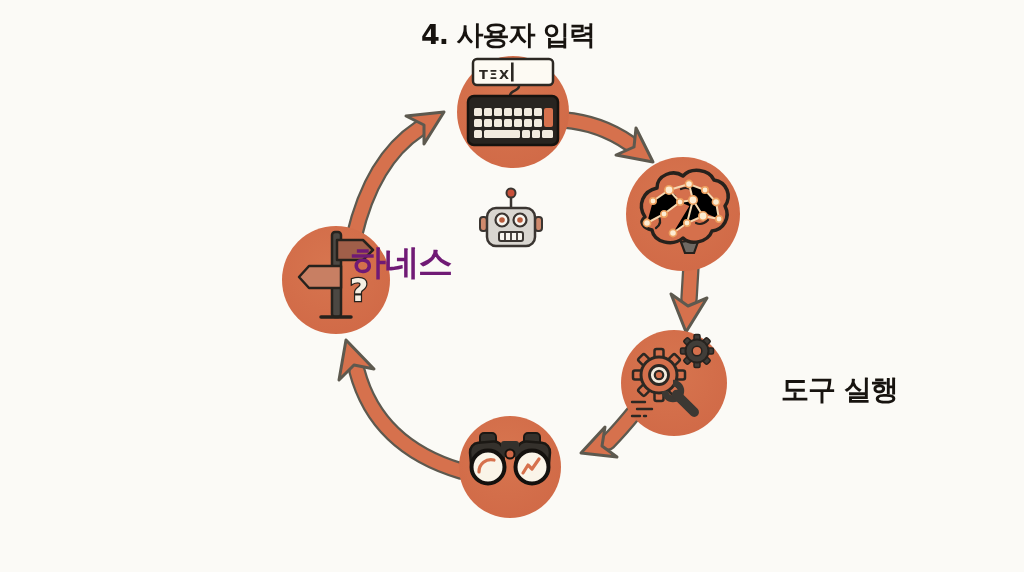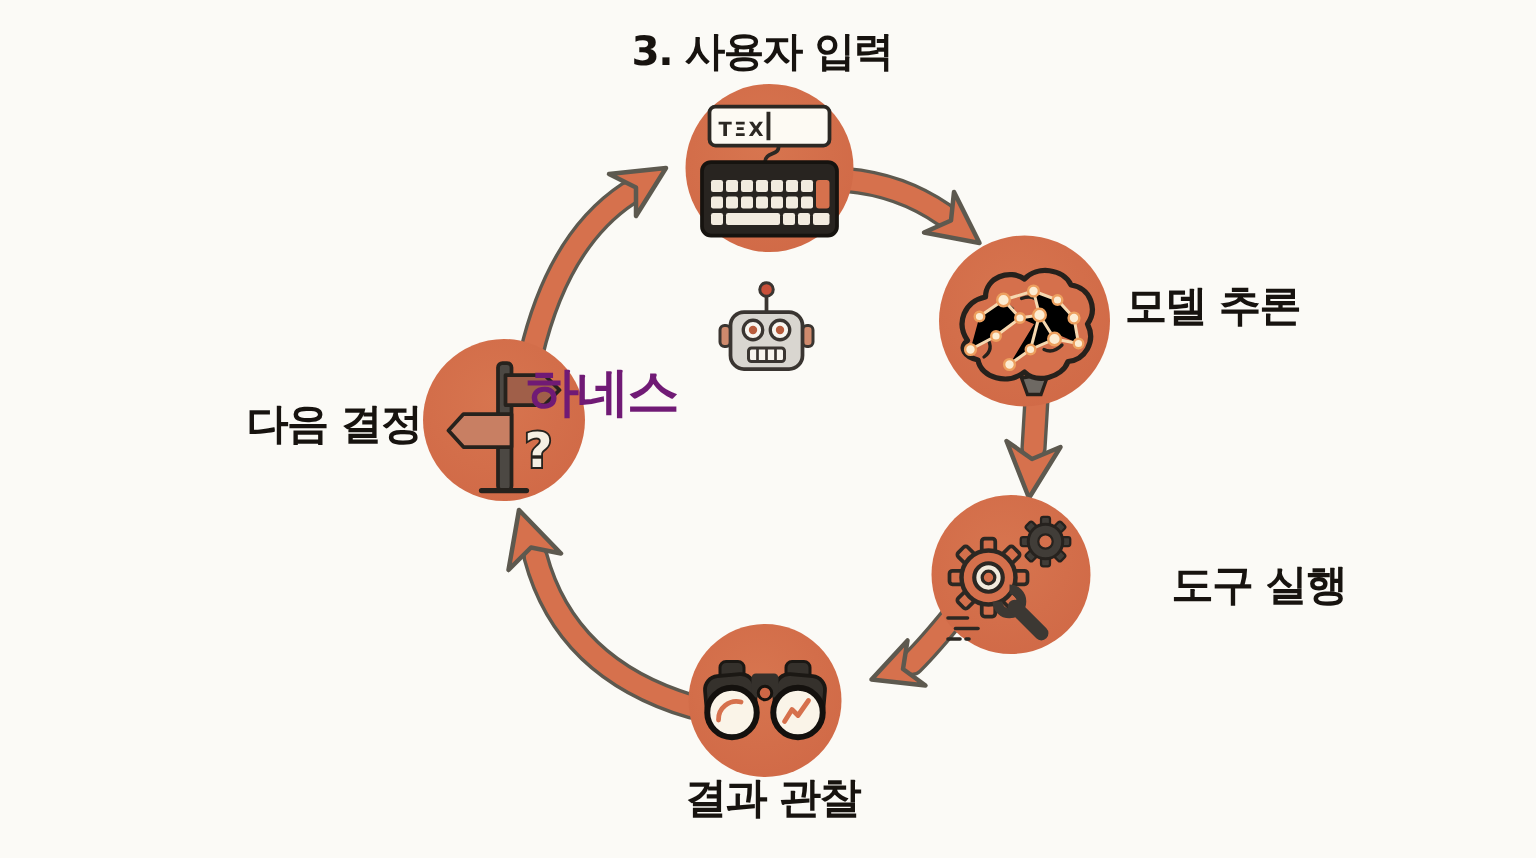--- a/index.html
+++ b/index.html
@@ -8,21 +8,21 @@
     background:#fbfaf6;
     font-family:"DejaVu Sans","Liberation Sans",sans-serif;
   }
   .arrows { position:absolute; left:0; top:0; z-index:1; }
   .arrow-outline { fill:none; stroke:#5d594f; stroke-width:17.5; stroke-linecap:round; }
   .arrow-body    { fill:none; stroke:#d6714d; stroke-width:13;  stroke-linecap:round; }
   .arrow-head    { fill:#d6714d; stroke:#5d594f; stroke-width:3; stroke-linejoin:round; }
   .node {
     position:absolute; border-radius:50%; z-index:2;
     background:radial-gradient(circle at 45% 38%, #d7754f, #cf6745);
-    display:flex; align-items:flex-end; justify-content:center;
+    display:flex; align-items:flex-start; justify-content:center;
   }
   .label {
     position:absolute; z-index:3; font-weight:900; color:#17130f;
     font-size:28px; letter-spacing:-1px; line-height:33px; white-space:nowrap;
   }
   .label.centered { text-align:center; }
   .label.right { text-align:right; }
   .center-title {
     position:absolute; z-index:3; left:351px; top:243px; width:322px;
     text-align:left; font-weight:900; color:#701a75;
@@ -221,19 +221,16 @@
     <rect x="-12" y="10" width="24" height="9" rx="2" fill="#f8f5ef" stroke="#3a3531" stroke-width="2"></rect>
     <line x1="-6" y1="10" x2="-6" y2="19" stroke="#3a3531" stroke-width="1.8"></line>
     <line x1="0" y1="10" x2="0" y2="19" stroke="#3a3531" stroke-width="1.8"></line>
     <line x1="6" y1="10" x2="6" y2="19" stroke="#3a3531" stroke-width="1.8"></line>
   </svg>
 
   <div class="center-title">
     <span>하네스</span>
   </div>
 
-  <div class="label centered" style="left:358px; top:18px; width:300px; font-size:27px;">3. 사용자 입력</div>
-  <div class="label" style="left:750px; top:187px;">모델 추론</div>
+  <div class="label centered" style="left:358px; top:18px; width:300px; font-size:27px;">4. 사용자 입력</div>
   <div class="label" style="left:781px; top:373px;">도구 실행</div>
-  <div class="label centered" style="left:365px; top:515px; width:300px;">결과 관찰</div>
-  <div class="label right" style="left:121px; top:266px; width:160px;">다음 결정</div>
 
 </div>
 
 </body></html>

